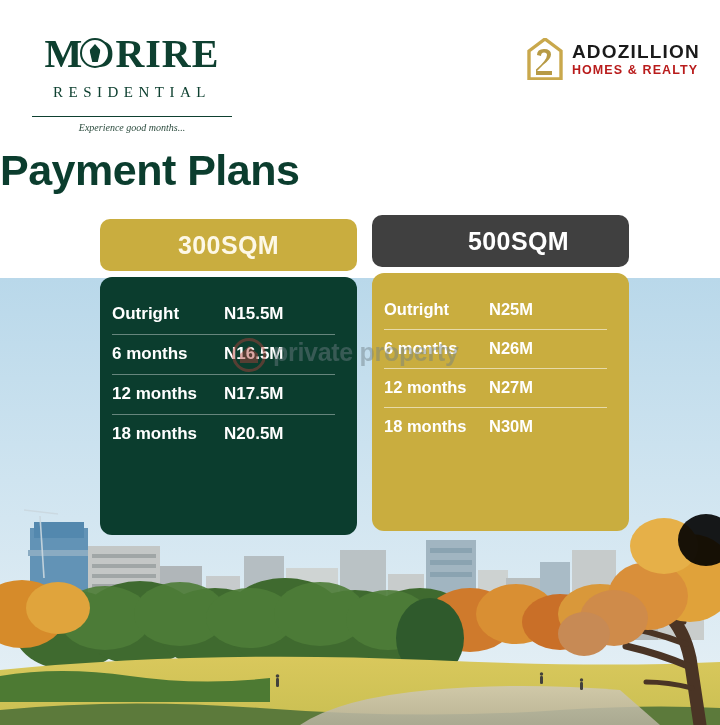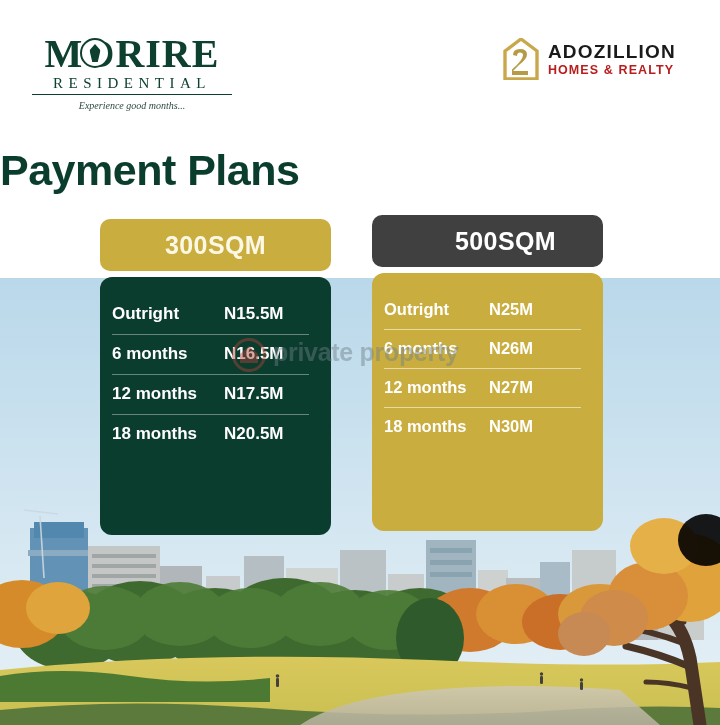--- a/index.html
+++ b/index.html
@@ -55,35 +55,35 @@
     transform:translate(-50%,-50%);
     width:11px; height:18px;
     background:#0e4030;
     clip-path:polygon(50% 0, 100% 35%, 75% 100%, 25% 100%, 0 35%);
   }
   .morire-sub {
     font-family:"Liberation Serif", serif;
     font-size:15px;
     letter-spacing:5.5px;
     color:#0e4030;
-    margin-top:1px;
-    padding-bottom:2px;
+    margin-top:10px;
+    padding-bottom:15px;
     border-bottom:1.6px solid #0e4030;
     white-space:nowrap;
   }
   .morire-tag {
     font-family:"Liberation Serif", serif;
     font-style:italic;
     font-size:10px;
     color:#2a4a3c;
     margin-top:5px;
   }
 
   .logo-right {
-    position:absolute; right:44px; top:38px;
+    position:absolute; right:20px; top:38px;
     display:flex; align-items:center; gap:9px;
   }
   .adoz-mark { width:36px; height:42px; flex:0 0 auto; }
   .adoz-text { line-height:1; }
   .adoz-name {
     font-size:19px; font-weight:bold; letter-spacing:1.2px;
     color:#1a1a1a;
   }
   .adoz-sub {
     font-size:12.5px; font-weight:bold; letter-spacing:1.1px;
@@ -96,21 +96,21 @@
     text-align:left;
     font-size:43px;
     font-weight:bold;
     letter-spacing:-0.5px;
     color:#0b3d2e;
   }
 
   
   .card {
     position:absolute;
-    width:231px;
+    width:257px;
   }
   .card.left  { left:100px; top:219px; }
   .card.right { left:372px; top:215px; }
 
   .card-head {
     height:52px;
     border-radius:10px;
     display:flex; align-items:center; justify-content:center;
     font-size:25px; font-weight:bold; letter-spacing:0.4px;
   }

